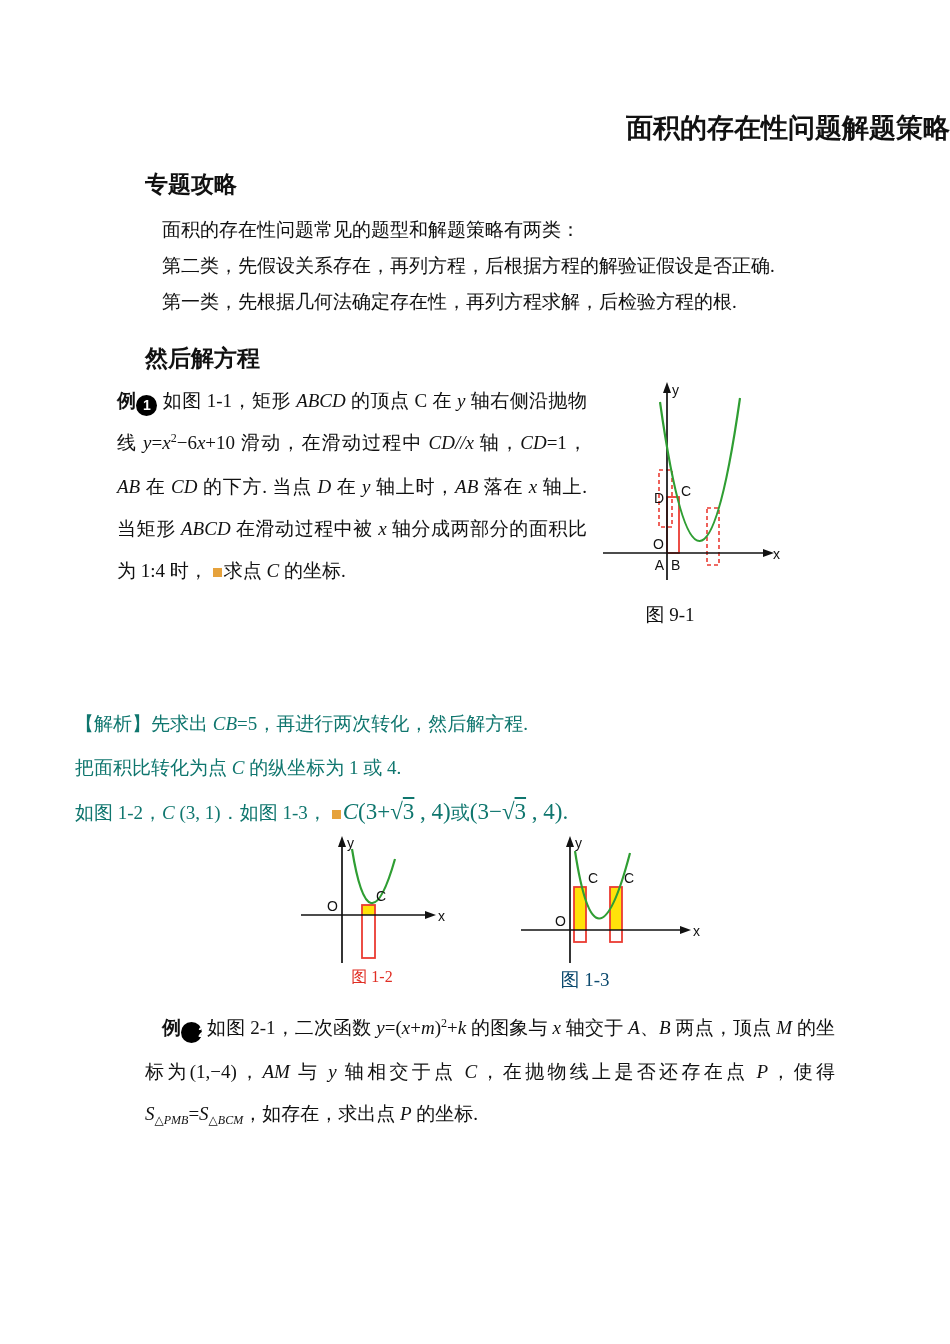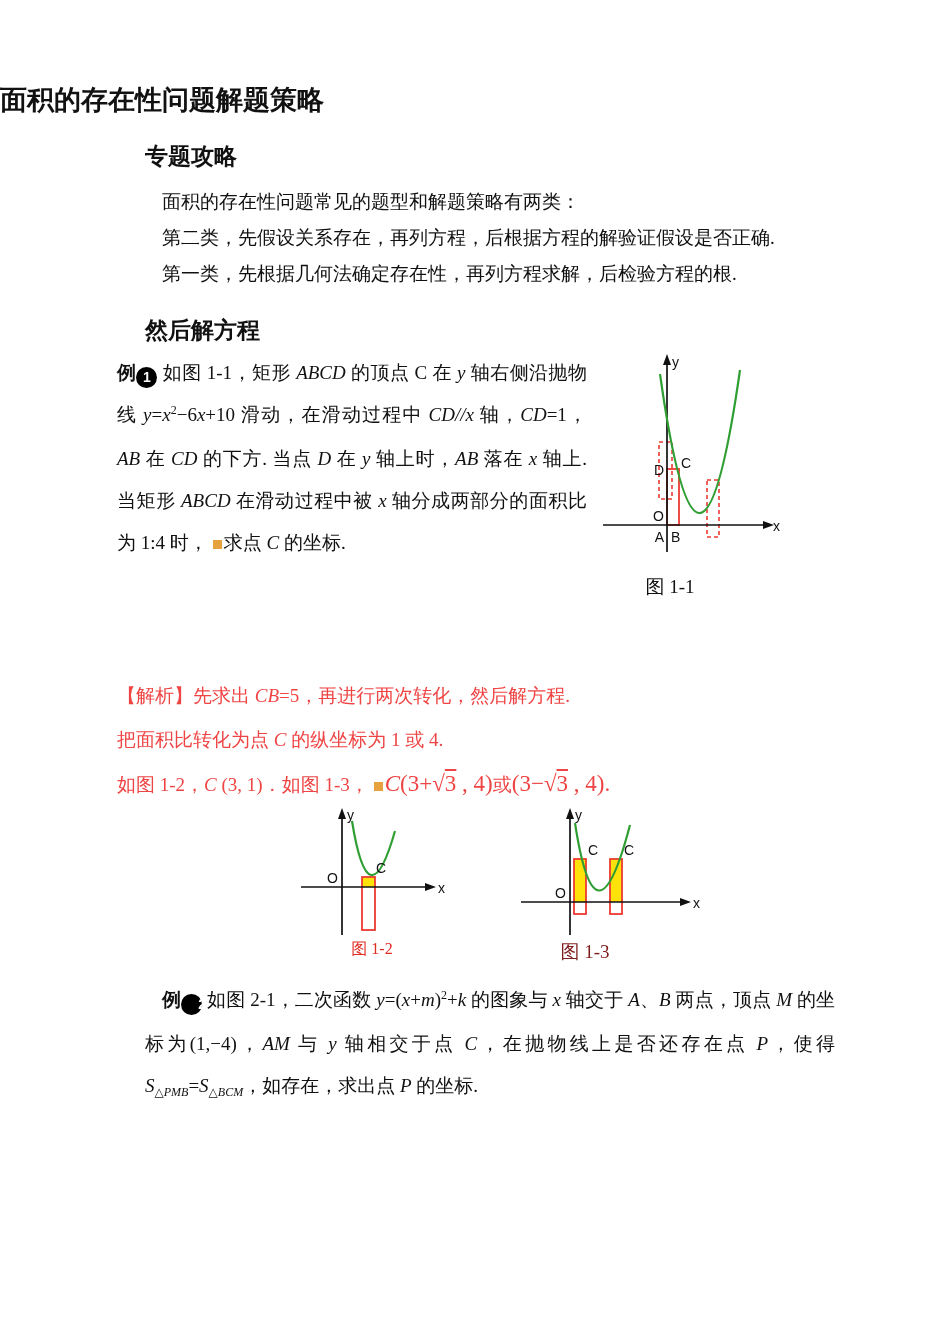--- a/index.html
+++ b/index.html
@@ -1,34 +1,34 @@
 <!DOCTYPE html>
 <html><head>
 <meta charset="utf-8">
 <style>
   html,body{margin:0;padding:0;background:#e8e8e8;}
   .page{width:950px;height:1344px;background:#ffffff;position:relative;margin:0 auto;
         font-family:"Liberation Serif","DejaVu Serif",serif;color:#111;overflow:hidden;}
-  .doc-title{padding-top:84px;text-align:left;font-family:"Liberation Sans","DejaVu Sans",sans-serif;
+  .doc-title{padding-top:112px;text-align:right;font-family:"Liberation Sans","DejaVu Sans",sans-serif;
         font-weight:bold;font-size:27px;line-height:1.25;}
   .sec-head{font-family:"Liberation Sans","DejaVu Sans",sans-serif;font-weight:bold;font-size:23px;
         margin:24px 0 0 145px;line-height:1.3;}
   .intro{margin:12px 118px 0 145px;}
   .intro p{margin:0;font-size:19px;line-height:36px;text-indent:17px;}
   .ex1-wrap{position:relative;margin:6px 118px 0 117px;min-height:322px;}
   .ex1-text{width:470px;font-size:19px;line-height:42px;text-align:justify;}
   .fig11-svg{position:absolute;left:483px;top:0;}
   .fig11-cap{position:absolute;left:483px;top:222px;width:140px;text-align:center;font-size:19px;color:#111;}
-  .analysis{margin:0 0 0 117px;color:#ef4444;font-size:19px;}
+  .analysis{margin:0 0 0 75px;color:#0f766e;font-size:19px;}
   .analysis .aline{line-height:44px;white-space:nowrap;}
   .figs-row{position:relative;margin-left:145px;height:162px;}
   .fig12-svg{position:absolute;left:152px;top:0;}
   .fig13-svg{position:absolute;left:372px;top:0;}
   .fig12-cap{position:absolute;left:152px;top:132px;width:150px;text-align:center;font-size:16px;color:#e02e24;}
-  .fig13-cap{position:absolute;left:375px;top:132px;width:130px;text-align:center;font-size:19px;color:#7f1d1d;}
+  .fig13-cap{position:absolute;left:375px;top:132px;width:130px;text-align:center;font-size:19px;color:#0c4a6e;}
   .ex2-text{margin:10px 115px 0 145px;font-size:19px;line-height:42px;text-align:justify;text-indent:17px;}
   
   .b{font-weight:bold;}
   .it{font-style:italic;}
   .sup{font-size:12px;position:relative;top:-7px;}
   .sub{font-size:12px;position:relative;top:4px;}
   .ov{text-decoration:overline;}
   .mth{font-size:23px;}
   .mk{display:inline-block;width:9px;height:9px;background:#e6a23c;margin:0 2px 0 5px;}
   .encl{display:inline-block;width:21px;height:21px;border-radius:50%;background:#000;color:#fff;
@@ -72,21 +72,21 @@
       <polygon class="ah" points="67,2 63,13 71,13"></polygon>
       <path class="curve" d="M60,22 Q99.5,302 140,18"></path>
       <text x="72" y="15">y</text>
       <text x="173" y="179">x</text>
       <text x="64" y="123" text-anchor="end">D</text>
       <text x="81" y="116">C</text>
       <text x="64" y="169" text-anchor="end">O</text>
       <text x="64" y="190" text-anchor="end">A</text>
       <text x="71" y="190">B</text>
     </svg>
-    <div class="fig11-cap">图 1-1</div>
+    <div class="fig11-cap">图 9-1</div>
   </div>
 
   <div class="analysis">
     <div class="aline"><span>【解析】先求出 </span><span class="it">CB</span><span>=5，再进行两次转化，然后解方程.</span></div>
     <div class="aline"><span>把面积比转化为点 </span><span class="it">C</span><span> 的纵坐标为 1 或 4.</span></div>
     <div class="aline"><span>如图 1-2，</span><span class="it">C</span><span> (3, 1)．如图 1-3，</span><span class="mk"></span><span class="it mth">C</span><span class="mth">(3+</span><span class="mth">√</span><span class="mth ov">3</span><span class="mth"> , 4)</span><span>或</span><span class="mth">(3−</span><span class="mth">√</span><span class="mth ov">3</span><span class="mth"> , 4).</span></div>
   </div>
 
   <div class="figs-row">
 

